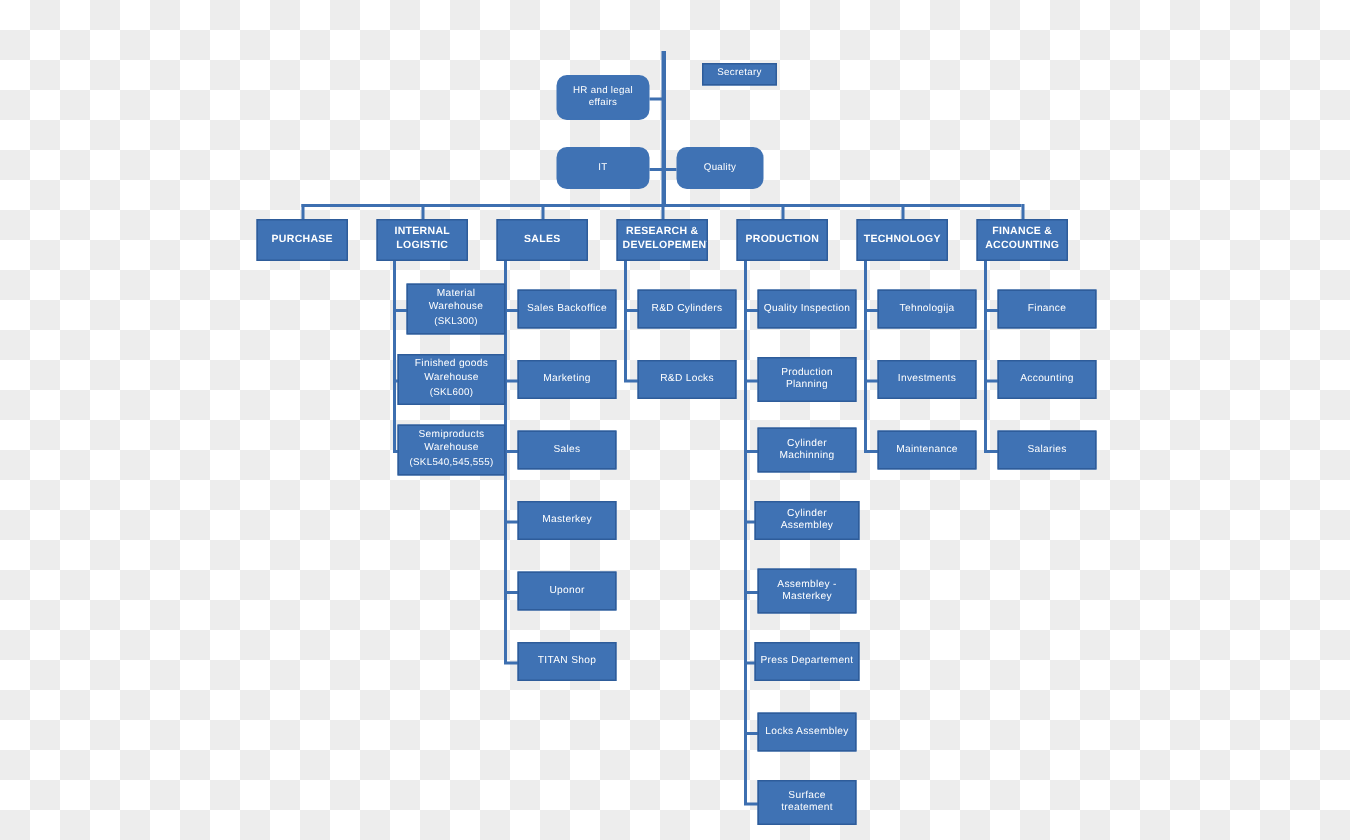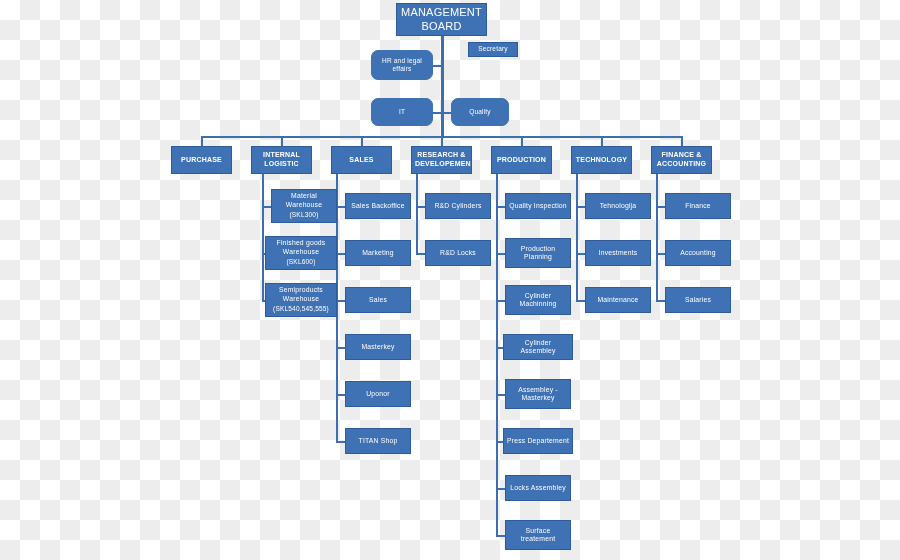--- a/index.html
+++ b/index.html
@@ -114,23 +114,20 @@
   <div class="line v" style="left:576px; top:174px; height:127px;"></div>
   <div class="line h" style="left:576px; top:206px; width:10px;"></div>
   <div class="line h" style="left:576px; top:253px; width:10px;"></div>
   <div class="line h" style="left:576px; top:300px; width:10px;"></div>
 
   <div class="line v" style="left:656px; top:174px; height:127px;"></div>
   <div class="line h" style="left:656px; top:206px; width:10px;"></div>
   <div class="line h" style="left:656px; top:253px; width:10px;"></div>
   <div class="line h" style="left:656px; top:300px; width:10px;"></div>
 
-  <div class="box b-root" style="left:396px; top:3px; width:91px; height:33px;">
-    <span class="txt">MANAGEMENT BOARD</span>
-  </div>
 
   <div class="box rounded b-staff" style="left:371px; top:50px; width:62px; height:30px;">
     <span class="txt">HR and legal effairs</span>
   </div>
 
   <div class="box b-staff" style="left:468px; top:42px; width:50px; height:15px;">
     <span class="txt">Secretary</span>
   </div>
 
   <div class="box rounded b-staff" style="left:371px; top:98px; width:62px; height:28px;">

